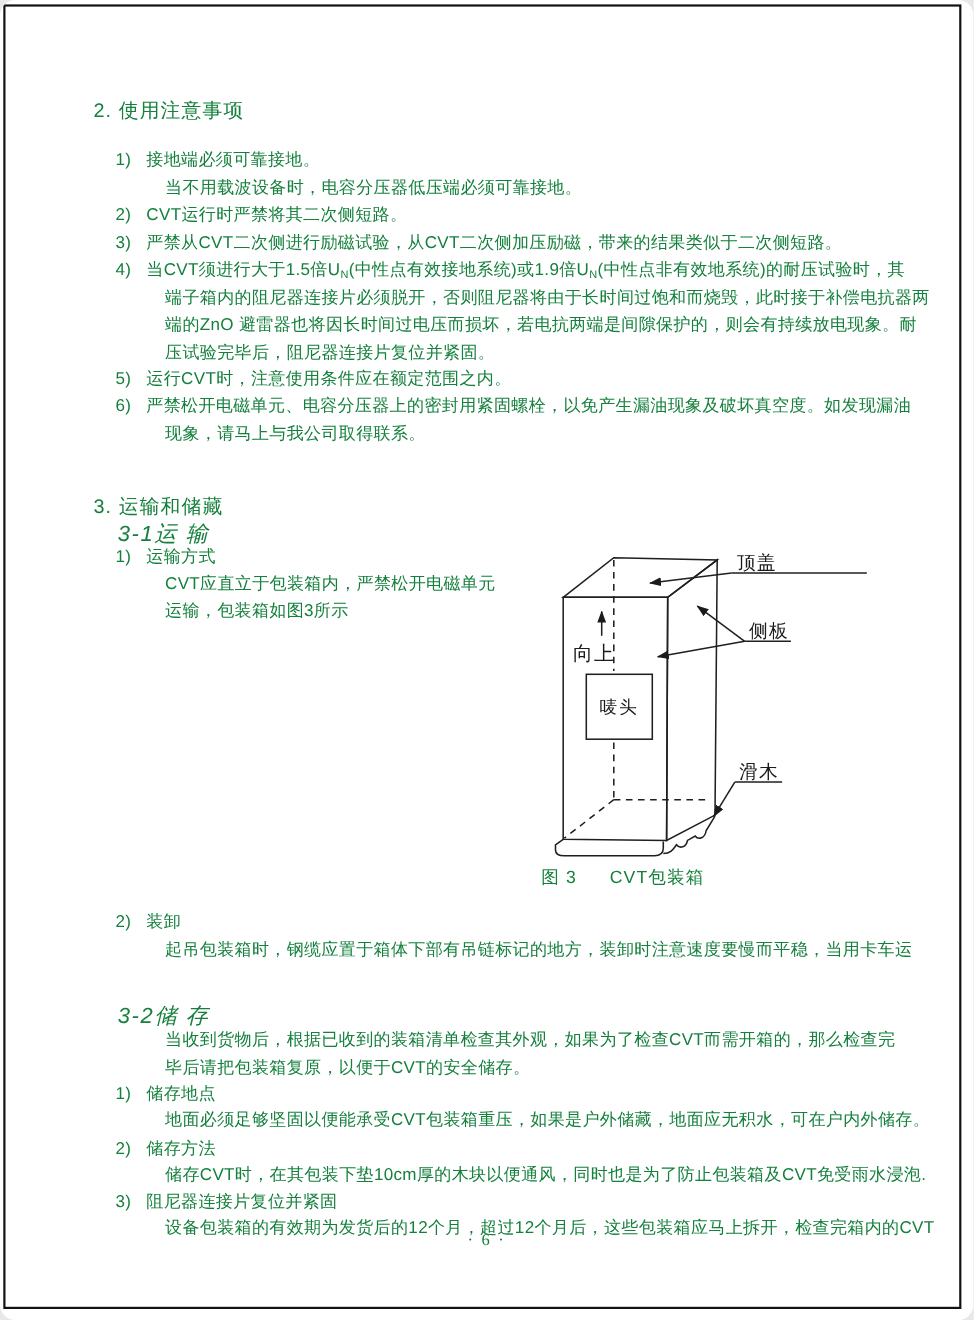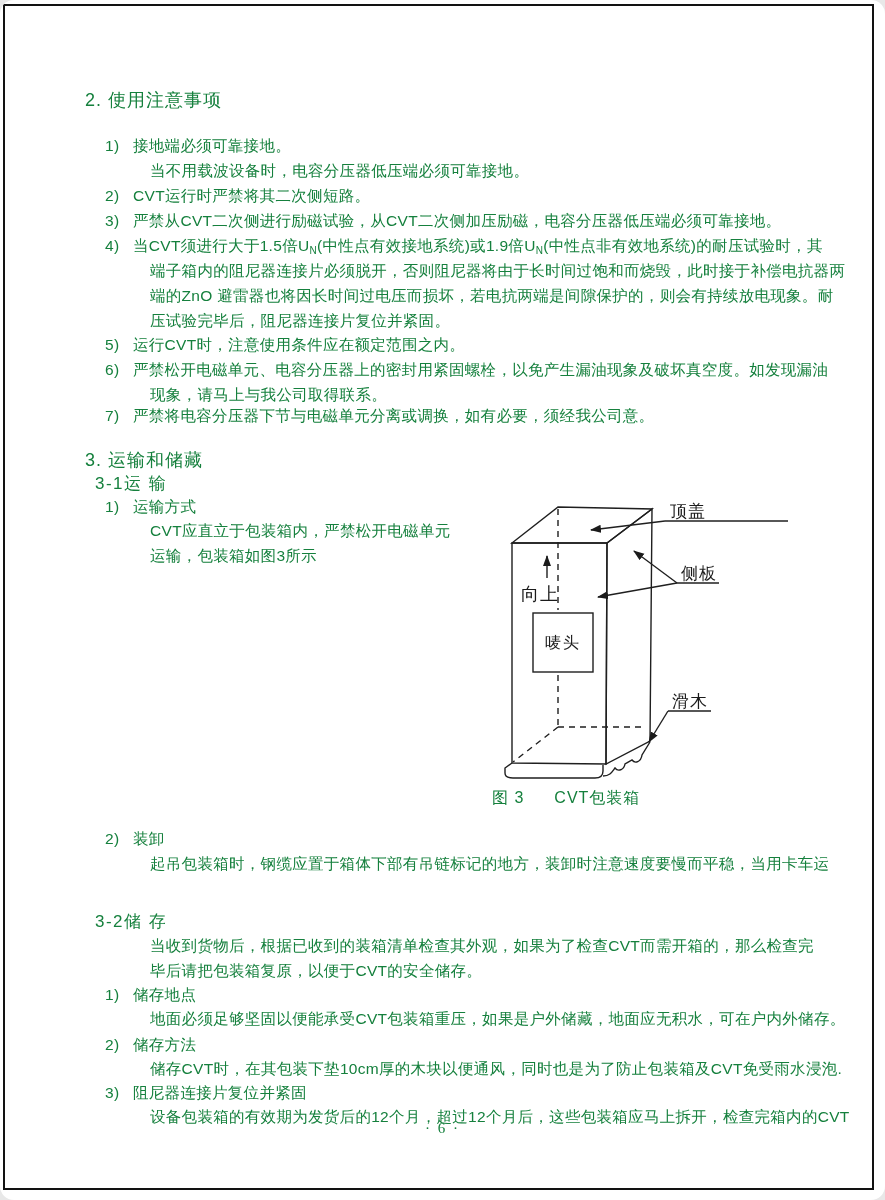--- a/index.html
+++ b/index.html
@@ -15,22 +15,22 @@
   .frame{
     position:absolute;left:3px;top:4px;width:871px;height:1186px;
     border:2px solid #121212;
     box-sizing:border-box;
   }
   .h1{
     position:absolute;left:85px;
     font-size:18px;letter-spacing:1px;white-space:nowrap;
   }
   .sub{
-    position:absolute;left:95px;
-    font-size:17px;letter-spacing:1.5px;white-space:nowrap;
+    position:absolute;left:107px;
+    font-size:20px;letter-spacing:1.5px;white-space:nowrap;font-style:italic;
   }
   .ln{
     position:absolute;left:105px;
     font-size:15.5px;line-height:1.25;letter-spacing:0.3px;white-space:nowrap;
   }
   .ln.cont{left:150px;}
   .mk{display:inline-block;width:28px;}
   .sb{font-size:10px;vertical-align:-3px;}
   .caption{
     position:absolute;left:492px;top:788px;
@@ -52,29 +52,28 @@
 <body>
 
 <div class="page">
   <div class="frame"></div>
 
   <div class="h1" style="top:88px">2. 使用注意事项</div>
 
   <div class="ln" style="top:136px"><span class="mk">1)</span><span>接地端必须可靠接地。</span></div>
   <div class="ln cont" style="top:161px">当不用载波设备时，电容分压器低压端必须可靠接地。</div>
   <div class="ln" style="top:186px"><span class="mk">2)</span><span>CVT运行时严禁将其二次侧短路。</span></div>
-  <div class="ln" style="top:211px"><span class="mk">3)</span><span>严禁从CVT二次侧进行励磁试验，从CVT二次侧加压励磁，电容分压器低压端必须可靠接地。</span></div>
+  <div class="ln" style="top:211px"><span class="mk">3)</span><span>严禁从CVT二次侧进行励磁试验，从CVT二次侧加压励磁，带来的结果类似于二次侧短路。</span></div>
   <div class="ln" style="top:236px"><span class="mk">4)</span><span>当CVT须进行大于1.5倍U</span><span class="sb">N</span><span>(中性点有效接地系统)或1.9倍U</span><span class="sb">N</span><span>(中性点非有效地系统)的耐压试验时，其</span></div>
   <div class="ln cont" style="top:261px">端子箱内的阻尼器连接片必须脱开，否则阻尼器将由于长时间过饱和而烧毁，此时接于补偿电抗器两</div>
   <div class="ln cont" style="top:286px">端的ZnO 避雷器也将因长时间过电压而损坏，若电抗两端是间隙保护的，则会有持续放电现象。耐</div>
   <div class="ln cont" style="top:311px">压试验完毕后，阻尼器连接片复位并紧固。</div>
   <div class="ln" style="top:335px"><span class="mk">5)</span><span>运行CVT时，注意使用条件应在额定范围之内。</span></div>
   <div class="ln" style="top:360px"><span class="mk">6)</span><span>严禁松开电磁单元、电容分压器上的密封用紧固螺栓，以免产生漏油现象及破坏真空度。如发现漏油</span></div>
   <div class="ln cont" style="top:385px">现象，请马上与我公司取得联系。</div>
-  <div class="ln" style="top:406px"><span class="mk">7)</span><span>严禁将电容分压器下节与电磁单元分离或调换，如有必要，须经我公司意。</span></div>
 
   <div class="h1" style="top:448px">3. 运输和储藏</div>
   <div class="sub" style="top:472px">3-1运 输</div>
   <div class="ln" style="top:497px"><span class="mk">1)</span><span>运输方式</span></div>
   <div class="ln cont" style="top:521px">CVT应直立于包装箱内，严禁松开电磁单元</div>
   <div class="ln cont" style="top:546px">运输，包装箱如图3所示</div>
 
   <svg width="420" height="330" viewBox="440 490 420 330">
     <defs>
       <marker id="arw" markerWidth="11" markerHeight="9" refX="10" refY="4" orient="auto" markerUnits="userSpaceOnUse">

